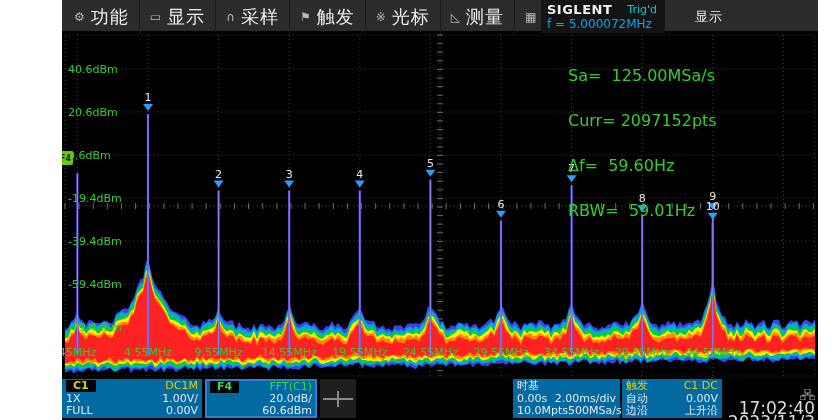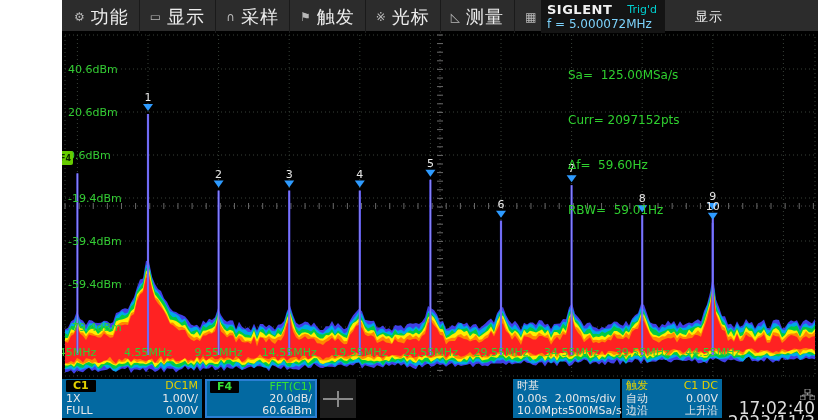--- a/index.html
+++ b/index.html
@@ -11,27 +11,27 @@
   .topbar{position:absolute;left:0;top:0;width:756px;height:33px;background:#2c2c2c;border-bottom:2px solid #000;}
   .menu{position:absolute;left:2px;top:0;height:33px;display:flex;}
   .menu-btn{display:flex;align-items:center;justify-content:center;height:33px;padding:0 10px;
             border-right:1px solid #1a1a1a;cursor:pointer;}
   .menu-btn .mi{color:#b8b8b8;font-size:12px;margin-right:6px;line-height:1;}
   .menu-btn .ml{color:#ededed;font-size:18px;letter-spacing:1px;white-space:nowrap;}
   .brand{position:absolute;left:479px;top:0;width:124px;height:33px;background:#141414;padding:2px 6px 0 6px;}
   .brand-row{display:flex;align-items:center;}
   .brand-name{color:#f2f2f2;font-weight:bold;font-size:13px;letter-spacing:0.5px;}
   .trigd{color:#00cfcf;font-size:11px;margin-left:15px;}
-  .freq-readout{color:#7dd3fc;font-size:12px;margin-top:0px;white-space:nowrap;}
+  .freq-readout{color:#0ea5e9;font-size:12px;margin-top:0px;white-space:nowrap;}
   .display-btn{position:absolute;left:612px;top:0;width:70px;height:33px;display:flex;align-items:center;
                justify-content:center;color:#ededed;font-size:13px;letter-spacing:1px;cursor:pointer;}
 
   
   .plot{position:absolute;left:0;top:33px;width:756px;height:344px;background:#000;}
-  .info-panel{position:absolute;left:506px;top:5px;color:#2fcf2f;font-size:12px;line-height:15px;white-space:pre;}
+  .info-panel{position:absolute;left:506px;top:5px;color:#2fcf2f;font-size:16px;line-height:15px;white-space:pre;}
   .f4-badge{position:absolute;left:-4px;top:118px;width:15px;height:14px;background:#66cc00;border-radius:2px;
             color:#0a2800;font-size:8px;font-weight:bold;display:flex;align-items:center;justify-content:center;z-index:5;}
 
   
   .bottombar{position:absolute;left:0;top:377px;width:756px;height:43px;background:#000;}
   .desc-box{position:absolute;top:2px;height:39px;background:#0369a1;font-size:11px;color:#e8e8e8;
             padding:1px 4px;display:flex;flex-direction:column;justify-content:space-between;cursor:pointer;}
   .drow{display:flex;justify-content:space-between;line-height:12px;white-space:nowrap;}
   .chip{background:#000;padding:0 7px;font-weight:bold;border-radius:1px;}
   .c1-chip{color:#e3d000;}

